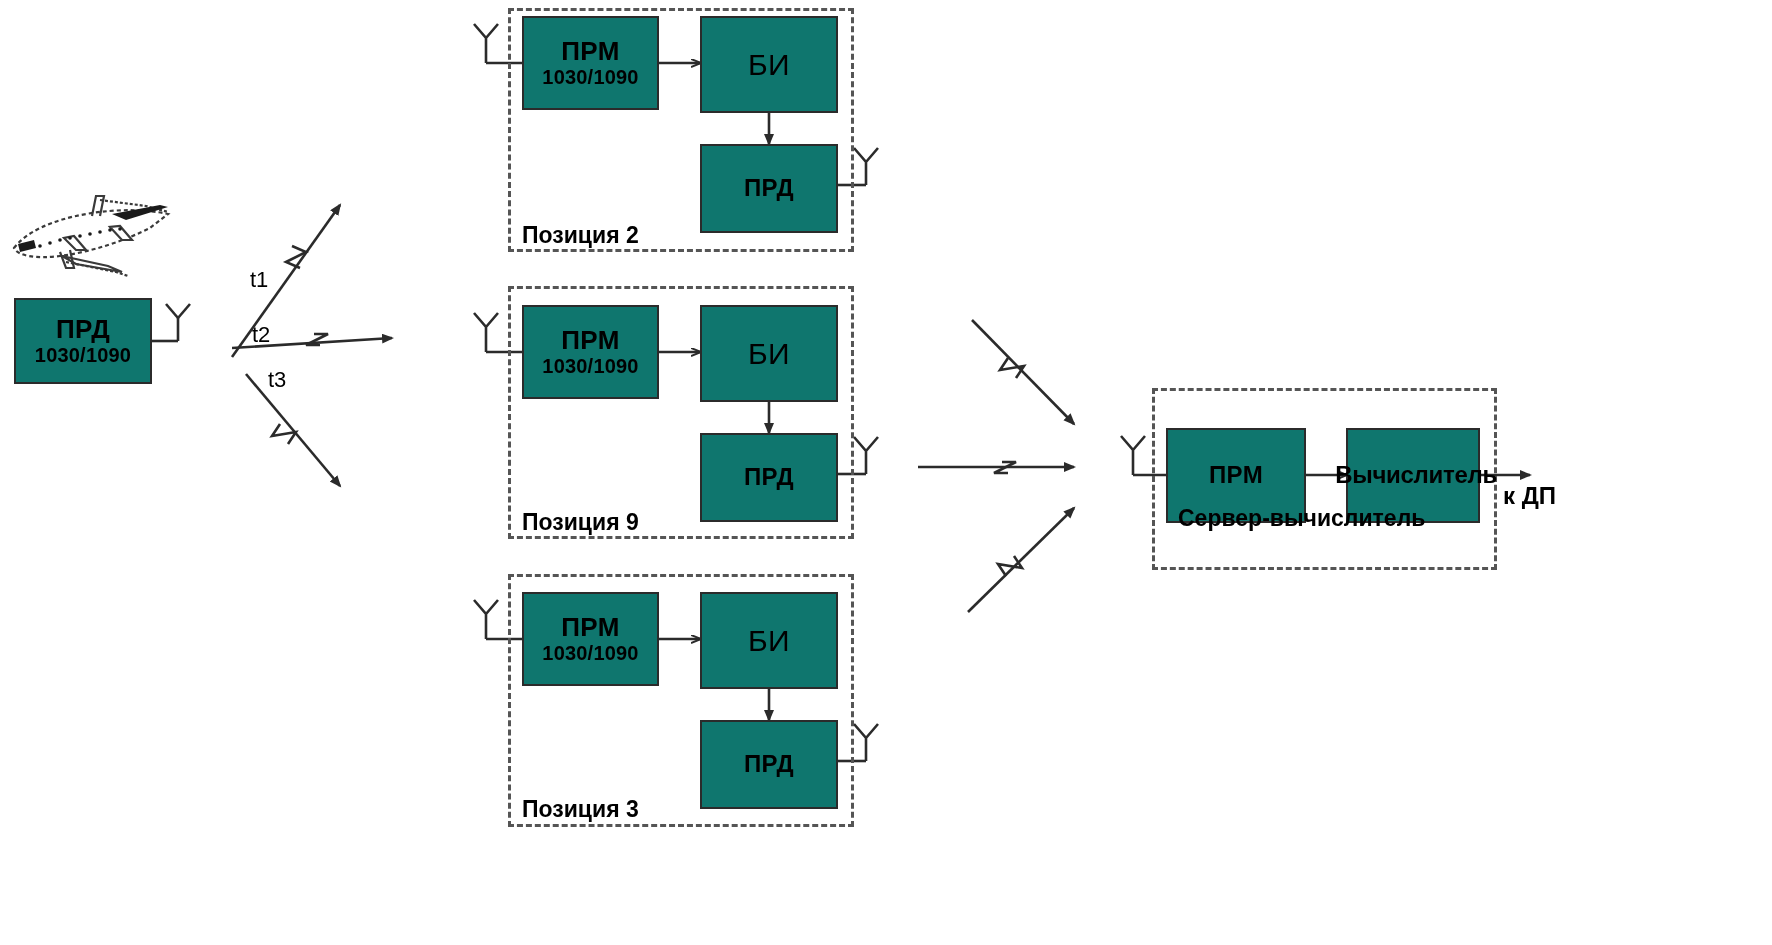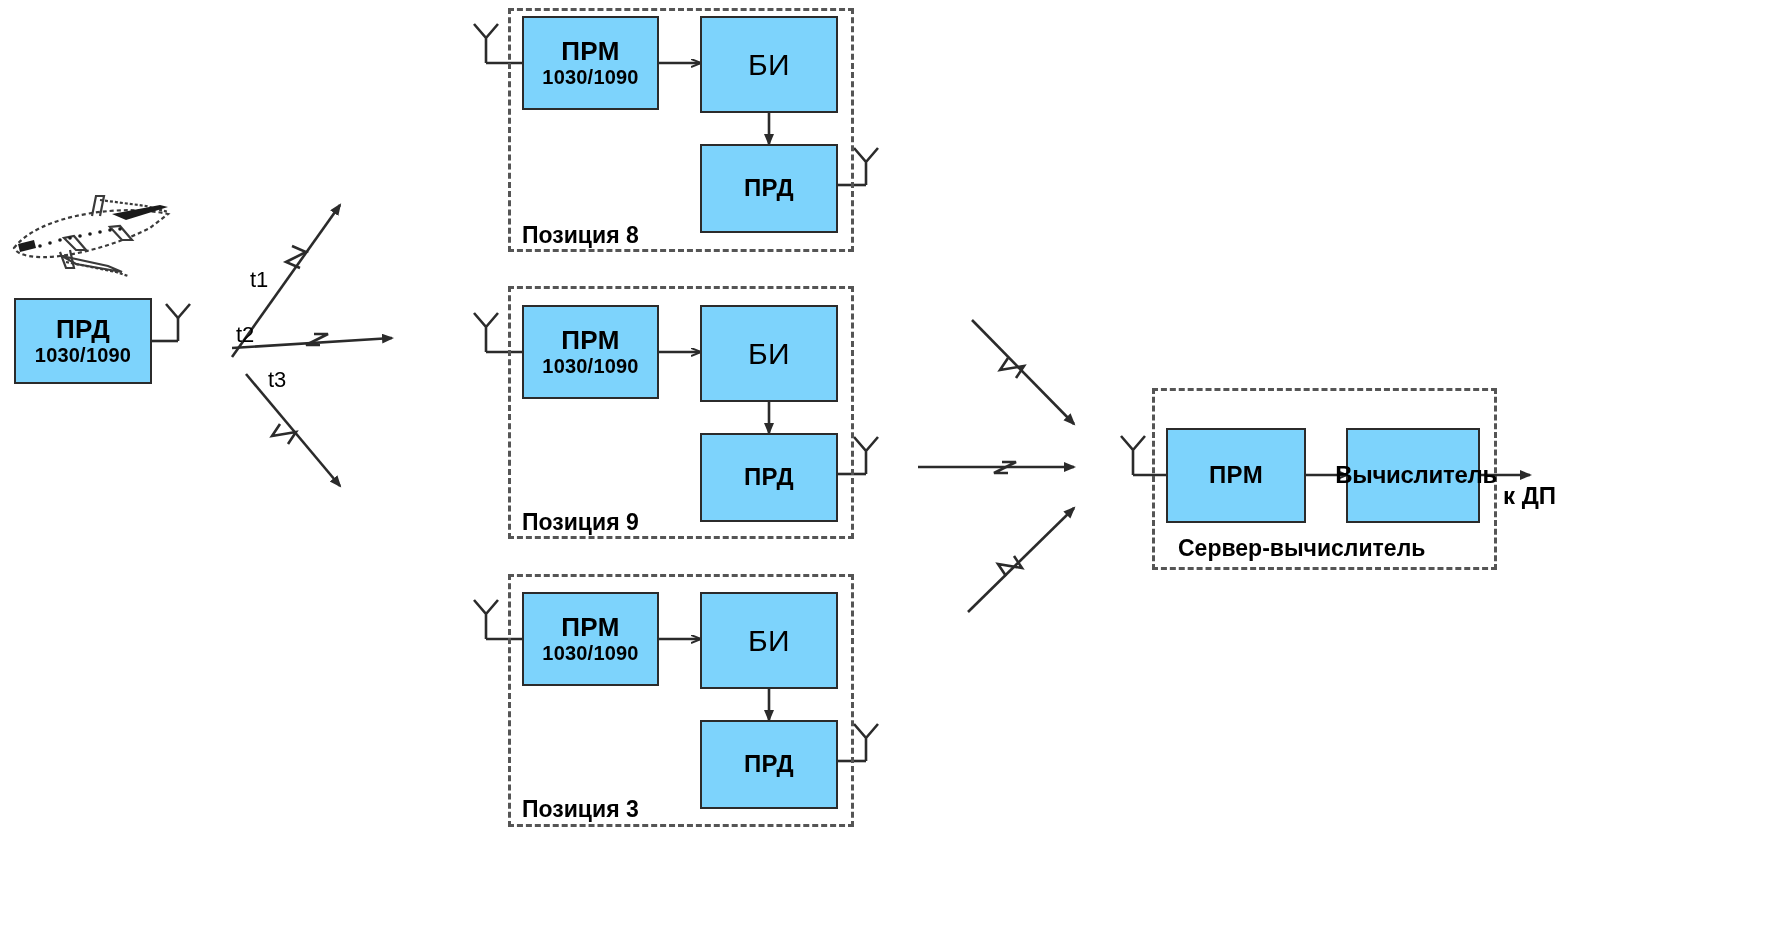--- a/index.html
+++ b/index.html
@@ -1,20 +1,20 @@
 <!DOCTYPE html>
 <html><head>
 <meta charset="utf-8">
 <style>
   html,body{margin:0;padding:0;background:#ffffff;}
   body{width:1772px;height:945px;position:relative;overflow:hidden;
        font-family:"Liberation Sans",sans-serif;color:#000;}
   #stage{position:absolute;left:0;top:0;width:1772px;height:945px;}
   .svg-layer{position:absolute;left:0;top:0;width:1772px;height:945px;}
-  .node{position:absolute;box-sizing:border-box;background:#7dd3fc;
+  .node{position:absolute;box-sizing:border-box;background:#0f766e;
         border:2.5px solid #2b2b2b;display:flex;flex-direction:column;
         align-items:center;justify-content:center;line-height:1.12;}
   .node .t1{font-size:26px;font-weight:700;letter-spacing:.4px;}
   .node .t2{font-size:20px;font-weight:700;letter-spacing:.2px;margin-top:0;}
   .node.bi .t1{font-size:30px;font-weight:400;}
   .node.small .t1{font-size:24px;font-weight:700;}
   .dashed{position:absolute;box-sizing:border-box;
           border:3px dashed #555;background:transparent;}
   .caption{position:absolute;font-size:23px;font-weight:700;white-space:nowrap;}
   .tlabel{position:absolute;font-size:22px;font-weight:400;}
@@ -128,35 +128,35 @@
       <path d="M1480,475 L1530,475" marker-end="url(#ahf)"></path>
     </g>
   </svg>
 
   <div class="node" style="left:14px;top:298px;width:138px;height:86px;">
     <span class="t1">ПРД</span>
     <span class="t2">1030/1090</span>
   </div>
 
   <div class="tlabel" style="left:250px;top:267px;">t1</div>
-  <div class="tlabel" style="left:236px;top:322px;">t2</div>
+  <div class="tlabel" style="left:252px;top:322px;">t2</div>
   <div class="tlabel" style="left:268px;top:367px;">t3</div>
 
   <div class="dashed" style="left:508px;top:8px;width:346px;height:244px;"></div>
   <div class="node" style="left:522px;top:16px;width:137px;height:94px;">
     <span class="t1">ПРМ</span>
     <span class="t2">1030/1090</span>
   </div>
   <div class="node bi" style="left:700px;top:16px;width:138px;height:97px;">
     <span class="t1">БИ</span>
   </div>
   <div class="node small" style="left:700px;top:144px;width:138px;height:89px;">
     <span class="t1">ПРД</span>
   </div>
-  <div class="caption" style="left:522px;top:222px;">Позиция 8</div>
+  <div class="caption" style="left:522px;top:222px;">Позиция 2</div>
 
   <div class="dashed" style="left:508px;top:286px;width:346px;height:253px;"></div>
   <div class="node" style="left:522px;top:305px;width:137px;height:94px;">
     <span class="t1">ПРМ</span>
     <span class="t2">1030/1090</span>
   </div>
   <div class="node bi" style="left:700px;top:305px;width:138px;height:97px;">
     <span class="t1">БИ</span>
   </div>
   <div class="node small" style="left:700px;top:433px;width:138px;height:89px;">
@@ -177,16 +177,16 @@
   </div>
   <div class="caption" style="left:522px;top:796px;">Позиция 3</div>
 
   <div class="dashed" style="left:1152px;top:388px;width:345px;height:182px;"></div>
   <div class="node small" style="left:1166px;top:428px;width:140px;height:95px;">
     <span class="t1">ПРМ</span>
   </div>
   <div class="node vcomp" style="left:1346px;top:428px;width:134px;height:95px;">
     <span class="t1">Вычислитель</span>
   </div>
-  <div class="caption" style="left:1178px;top:535px;">Сервер-вычислитель</div>
+  <div class="caption" style="left:1178px;top:505px;">Сервер-вычислитель</div>
   <div class="outlabel" style="left:1503px;top:482px;text-align:center;">к ДП</div>
 
 </div>
 
 </body></html>

